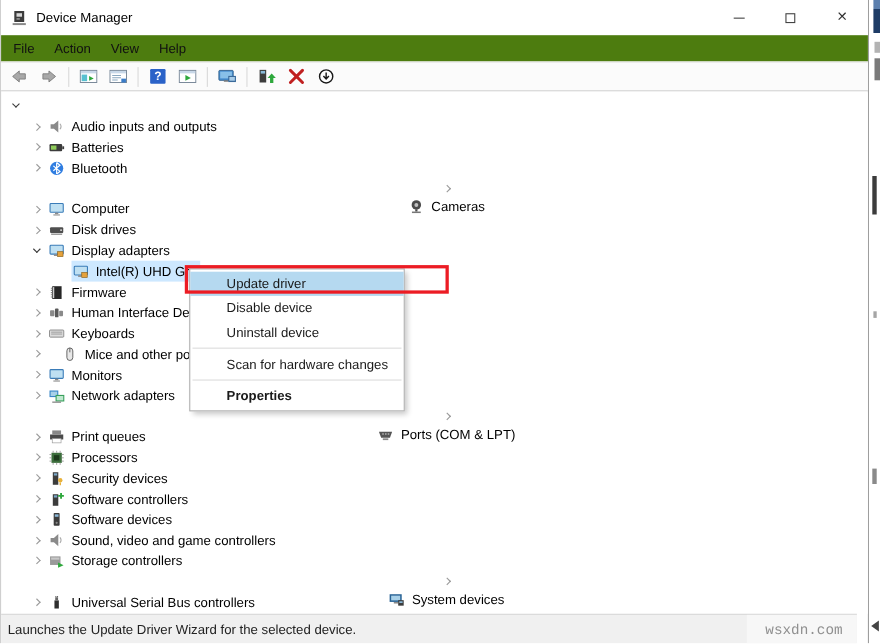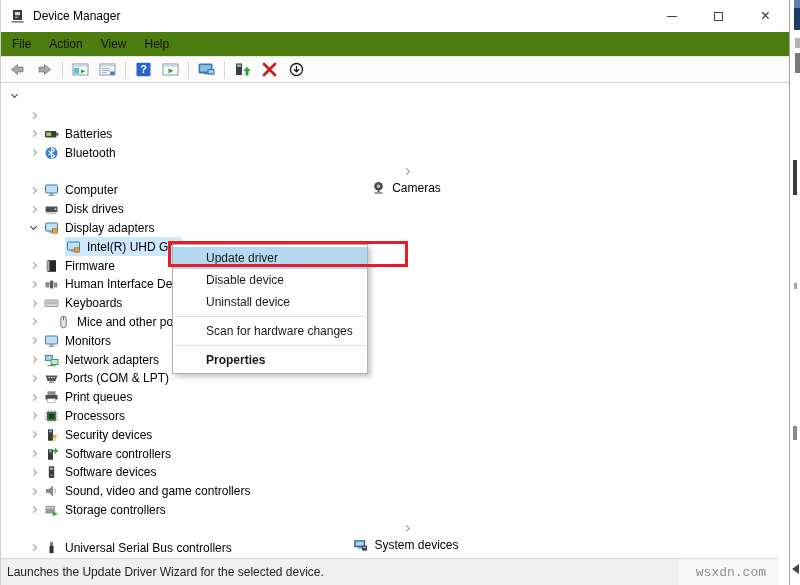--- a/index.html
+++ b/index.html
@@ -212,20 +212,29 @@
     <div id="tree">
         <div class="trow" style="padding-left: 4px;">
           <span class="chevbox">
             <span class="chev exp"></span>
           </span>
         </div>
         <div class="trow" style="padding-left: 23px;">
           <span class="chevbox">
             <span class="chev"></span>
           </span>
+          <span class="rowinner">
+            <span class="ticon">
+              <svg viewBox="0 0 15 14">
+                <path d="M2 5h3l4-3.5v11L5 9H2z" fill="#8a8a8a"></path>
+                <path d="M10.5 4.5a4 4 0 0 1 0 5" stroke="#aaa" fill="none"></path>
+              </svg>
+            </span>
+            <span class="tlabel">Audio inputs and outputs</span>
+          </span>
         </div>
         <div class="trow" style="padding-left: 23px;">
           <span class="chevbox">
             <span class="chev"></span>
           </span>
           <span class="rowinner">
             <span class="ticon">
               <svg viewBox="0 0 15 14">
                 <rect x="1" y="4" width="11.5" height="6.5" rx="1" fill="#3c3c3c"></rect>
                 <rect x="12.6" y="6" width="1.7" height="2.6" fill="#3c3c3c"></rect>
@@ -406,21 +415,21 @@
                 <rect x="1" y="2" width="8" height="6" fill="#3a87c8"></rect>
                 <rect x="2" y="3" width="6" height="4" fill="#a8d0e8"></rect>
                 <rect x="6.5" y="6" width="8" height="6" fill="#39a05c"></rect>
                 <rect x="7.5" y="7" width="6" height="4" fill="#bfe8cf"></rect>
                 <rect x="3.5" y="12" width="8" height="1.2" fill="#8a8a8a"></rect>
               </svg>
             </span>
             <span class="tlabel">Network adapters</span>
           </span>
         </div>
-        <div class="trow" style="padding-left: 23px;">
+        <div class="trow" style="padding-left: 23px; flex-direction: column;">
           <span class="chevbox">
             <span class="chev"></span>
           </span>
           <span class="rowinner">
             <span class="ticon">
               <svg viewBox="0 0 15 14">
                 <path d="M1.5 4.5h12L11.5 10h-8z" fill="#555"></path>
                 <path d="M4.5 6.5h1.4M7 6.5h1.4M9.5 6.5h1.4" stroke="#ddd"></path>
                 <rect x="5" y="10.5" width="5" height="1.6" fill="#8a8a8a"></rect>
               </svg>

